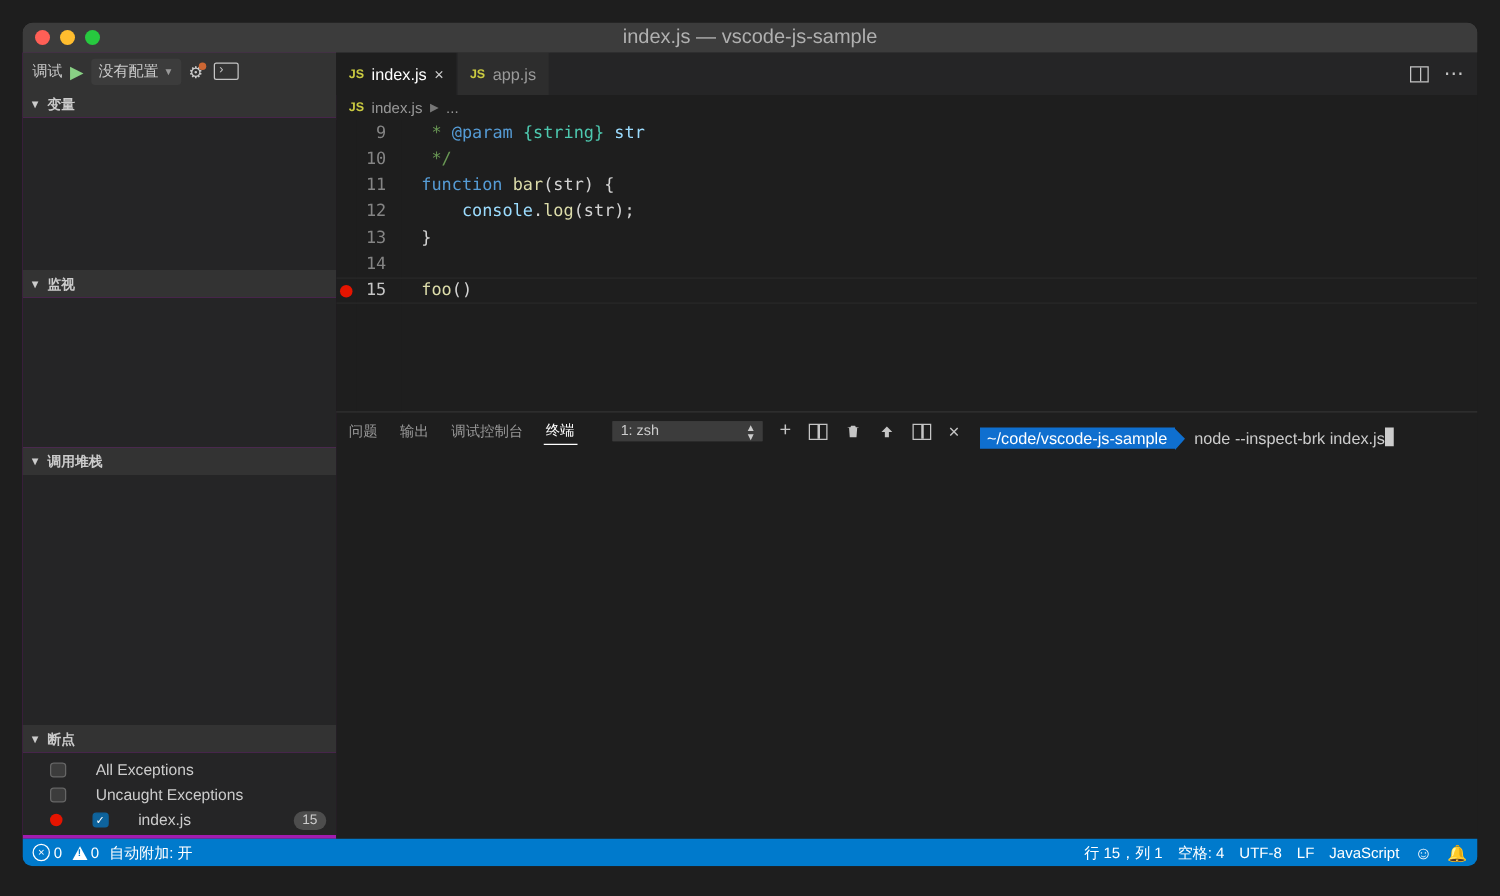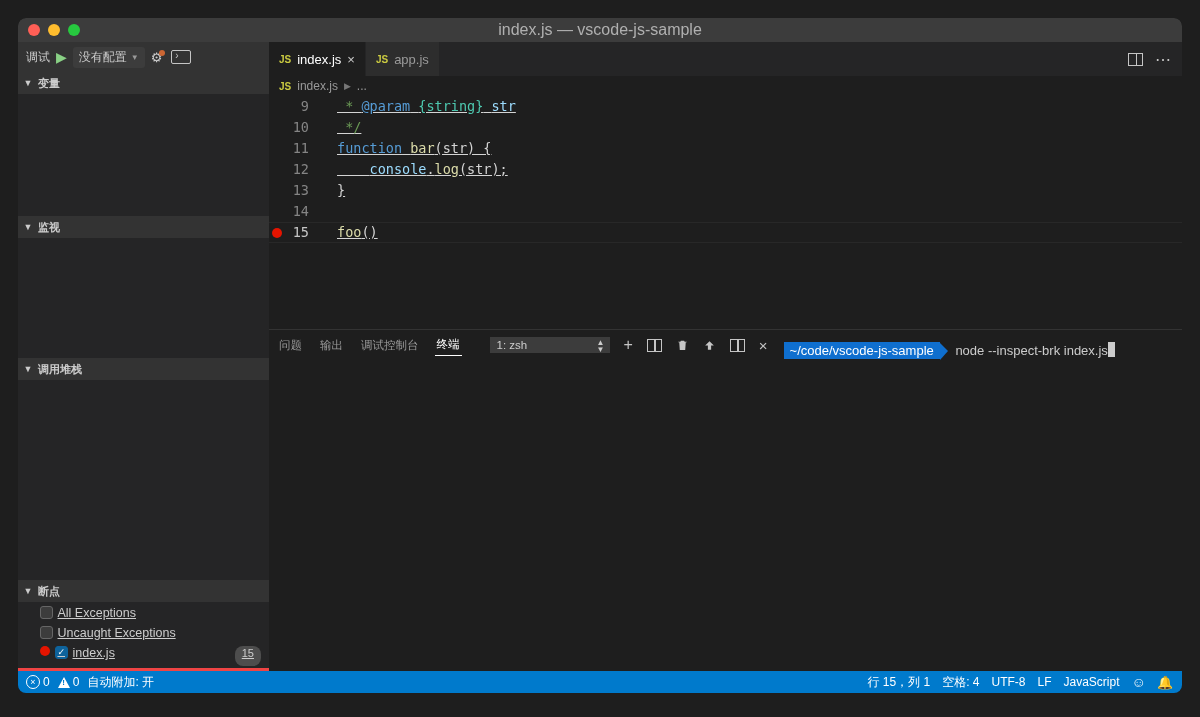--- a/index.html
+++ b/index.html
@@ -36,21 +36,21 @@
   .traffic { display:flex; gap:8px; padding-left:10px; }
   .tl { width:12px; height:12px; border-radius:50%; }
   .tl.red{background:#ff5f56}
   .tl.yellow{background:#ffbd2e}
   .tl.green{background:#27c93f}
   .title-text { position:absolute; left:0; right:0; text-align:center; font-size:16px; color:#b0b0b0; }
 
   .body { flex:1; display:flex; min-height:0; }
 
   
-  .sidebar { width:251px; background:#ef4444; display:flex; flex-direction:column; }
+  .sidebar { width:251px; background:#a21caf; display:flex; flex-direction:column; }
   .debug-toolbar { height:30px; background:#333333; display:flex; align-items:center; gap:6px; padding:0 8px; color:#cccccc; font-size:12px;}
   .debug-toolbar .label { color:#ccc; }
   .play-btn { color:#89d185; font-size:14px; }
   .config-select { display:flex; align-items:center; gap:4px; background:#3c3c3c; padding:2px 6px; border-radius:3px; }
   .config-select .chev { font-size:8px; color:#999; }
   .gear-dot { display:flex; align-items:center; }
   .gear-icon { color:#ccc; font-size:13px; }
   .dot { width:6px; height:6px; border-radius:50%; background:#cc6633; margin-left:-3px; margin-top:-8px; }
   .console-icon { display:inline-block; width:20px; height:14px; border:1.4px solid #c5c5c5; border-radius:2px; position:relative;}
   .console-icon::after{content:"›"; position:absolute; left:3px; top:-1px; font-size:10px; color:#c5c5c5;}
@@ -59,21 +59,21 @@
     height:22px; background:#333333; display:flex; align-items:center;
     padding-left:4px; gap:4px; font-size:11px; color:#ccc; font-weight:600;
   }
   .section-header .tri { font-size:9px; display:inline-block; width:12px; text-align:center;}
   .section-body { flex-shrink:0; background:#252526; }
   .sec-var { height:122px; }
   .sec-watch { height:120px; }
   .sec-stack { height:200px; }
   .sec-bp { }
   .bp-list { padding:4px 0 2px 0; }
-  .bp-item { display:flex; height:20px; padding-left:22px; gap:5px; font-size:12.5px; color:#ccc;text-decoration:underline;}
+  .bp-item { display:flex; align-items:center; height:20px; padding-left:22px; gap:24px; font-size:12.5px; color:#ccc;}
   .checkbox { width:12.5px; height:12.5px; border-radius:3px; background:#3c3c3c; border:1px solid #666; flex-shrink:0; display:flex; align-items:center; justify-content:center;}
   .checkbox.checked { background:#0e639c; border-color:#0e639c;}
   .checkbox.checked::after{content:"✓"; color:#fff; font-size:9px;}
   .bp-dot{width:10px;height:10px;border-radius:50%;background:#e51400;flex-shrink:0;}
   .bp-badge { margin-left:auto; margin-right:8px; background:#4d4d4d; color:#ccc; border-radius:8px; padding:0 7px; font-size:11px; line-height:15px;}
 
   
   .main { flex:1; display:flex; flex-direction:column; background:#1e1e1e; min-width:0;}
   .tabbar { height:34px; background:#252526; display:flex; align-items:stretch; }
   .tab { display:flex; align-items:center; padding:0 10px; gap:6px; background:#2d2d2d; color:#9a9a9a; font-size:13px; border-right:1px solid #252526;}
@@ -85,21 +85,21 @@
   .split-icon { width:15px; height:13px; border:1.3px solid #c5c5c5; position:relative;}
   .split-icon::after{content:"";position:absolute;left:50%;top:0;bottom:0;width:1.3px;background:#c5c5c5;}
   .dots { font-size:16px; letter-spacing:1px; color:#c5c5c5;}
 
   .breadcrumb { height:20px; display:flex; align-items:center; gap:6px; padding-left:10px; font-size:12px; color:#999;}
   .breadcrumb .sep{ font-size:9px; color:#777;}
 
   .editor { flex:1; display:flex; font-family: Menlo, Monaco, Consolas, monospace; font-size:13.5px; line-height:21px; position:relative; overflow:hidden;}
   .gutter-bp { width:16px; background:#1e1e1e;}
   .gutter-ln { width:36px; text-align:right; padding-right:12px; color:#858585; background:#1e1e1e;}
-  .code { flex:1; color:#d4d4d4; position:relative; padding-left:16px;text-decoration:underline;}
+  .code { flex:1; color:#d4d4d4; position:relative; padding-left:16px;}
   .line { height:21px; white-space:pre;}
   .line.current { position:relative;}
   .line-highlight { position:absolute; left:0; right:0; height:21px; border-top:1px solid #282828; border-bottom:1px solid #282828;}
   .bp-dot-gutter { width:10px; height:10px; border-radius:50%; background:#e51400; margin:6px auto;}
   .tok-cmt{color:#6a9955}
   .tok-tag-at{color:#569cd6}
   .tok-type{color:#4ec9b0}
   .tok-kw{color:#569cd6}
   .tok-fn{color:#dcdcaa}
   .tok-var{color:#9cdcfe}

